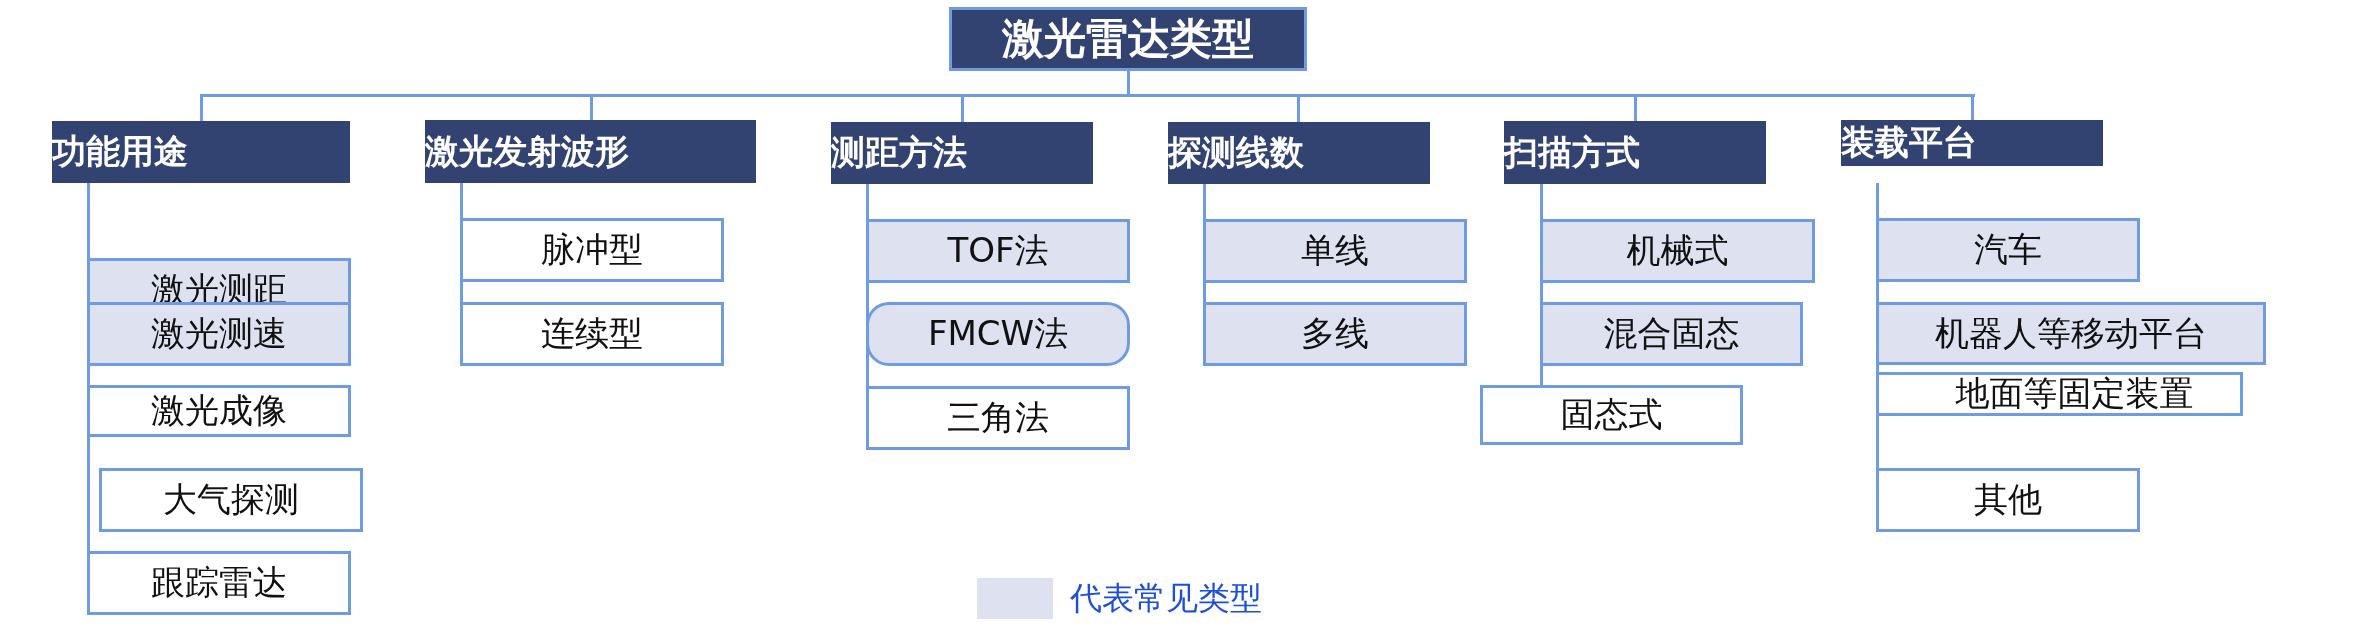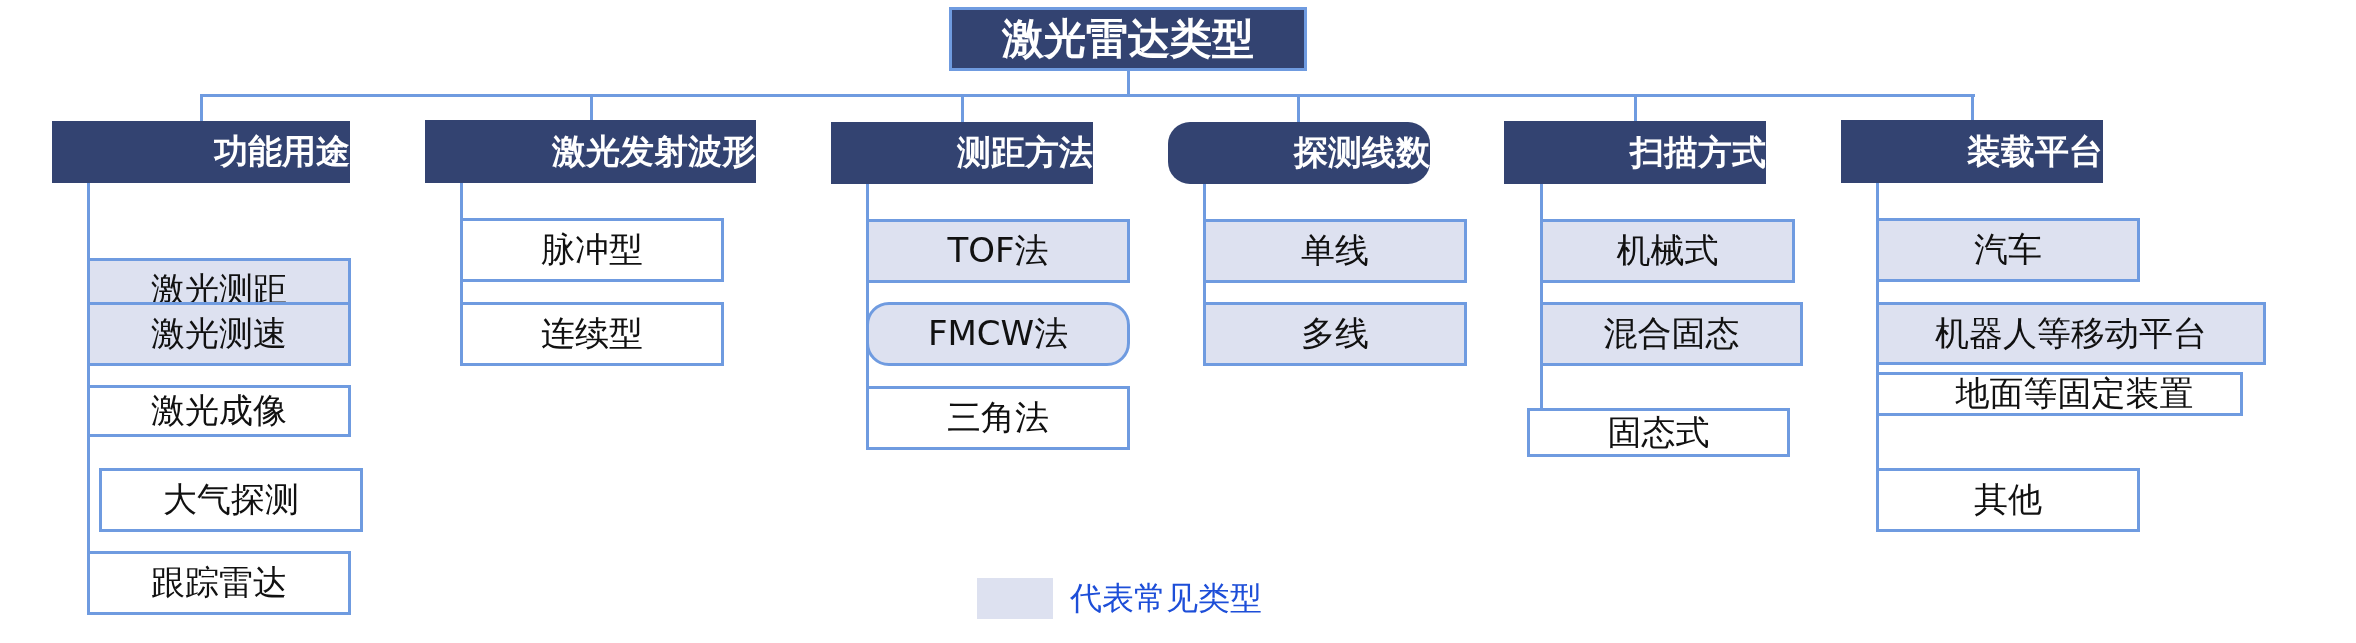--- a/index.html
+++ b/index.html
@@ -4,21 +4,21 @@
 <style>
   html, body { margin:0; padding:0; background:#ffffff; }
   body { width:2356px; height:643px; position:relative; overflow:hidden;
          font-family:"DejaVu Sans","Liberation Sans",sans-serif; }
   .abs { position:absolute; box-sizing:border-box; }
   .line-h { position:absolute; height:3px; background:#6f9be0; }
   .line-v { position:absolute; width:3px; background:#6f9be0; }
   .root { background:#334371; border:3px solid #6f9be0; color:#fff; font-weight:bold;
           font-size:42px; display:flex; align-items:center; justify-content:center; }
   .cat { background:#334371; color:#fff; font-weight:bold; font-size:34px;
-         display:flex; align-items:center; justify-content:flex-end; }
+         display:flex; align-items:center; justify-content:flex-start; }
   .item { border:3px solid #6f9be0; background:#ffffff; color:#111;
           font-size:34px; display:flex; align-items:center; justify-content:center;
           font-family:"DejaVu Sans","Liberation Sans",sans-serif; }
   .item.common { background:#dde1f0; }
   .swatch { background:#dde1f0; }
   .legend-text { font-size:32px; color:#1d4ed8; line-height:42px; }
 </style>
 </head>
 <body>
 
@@ -74,46 +74,46 @@
 <div class="abs item common" style="left:866px; top:219px; width:264px; height:64px;">
     <span>TOF法</span>
   </div>
 <div class="abs item common" style="left:866px; top:302px; width:264px; height:64px;border-radius:23px;">
     <span>FMCW法</span>
   </div>
 <div class="abs item" style="left:866px; top:386px; width:264px; height:64px;">
     <span>三角法</span>
   </div>
 
-<div class="abs cat" style="left:1168px; top:122px; width:262px; height:62px;border-radius:22px;">
+<div class="abs cat" style="left:1168px; top:122px; width:262px; height:62px;">
   <span>探测线数</span>
 </div>
 <div class="line-v" style="left:1203px; top:184px; height:150px;"></div>
 <div class="abs item common" style="left:1203px; top:219px; width:264px; height:64px;">
     <span>单线</span>
   </div>
 <div class="abs item common" style="left:1203px; top:302px; width:264px; height:64px;">
     <span>多线</span>
   </div>
 
 <div class="abs cat" style="left:1504px; top:121px; width:262px; height:63px;">
   <span>扫描方式</span>
 </div>
 <div class="line-v" style="left:1540px; top:184px; height:232px;"></div>
-<div class="abs item common" style="left:1540px; top:219px; width:255px; height:64px;">
+<div class="abs item common" style="left:1540px; top:219px; width:275px; height:64px;">
     <span>机械式</span>
   </div>
 <div class="abs item common" style="left:1540px; top:302px; width:263px; height:64px;">
     <span>混合固态</span>
   </div>
-<div class="abs item" style="left:1527px; top:385px; width:263px; height:49px;margin-top:23px;">
+<div class="abs item" style="left:1480px; top:385px; width:263px; height:60px;">
     <span>固态式</span>
   </div>
 
-<div class="abs cat" style="left:1841px; top:120px; width:262px; height:63px;">
+<div class="abs cat" style="left:1841px; top:120px; width:262px; height:46px;">
   <span>装载平台</span>
 </div>
 <div class="line-v" style="left:1876px; top:183px; height:316px;"></div>
 <div class="abs item common" style="left:1876px; top:218px; width:264px; height:64px;">
     <span>汽车</span>
   </div>
 <div class="abs item common" style="left:1876px; top:302px; width:390px; height:63px;">
     <span>机器人等移动平台</span>
   </div>
 <div class="abs item" style="left:1876px; top:372px; width:367px; height:44px;padding-left:30px;">

